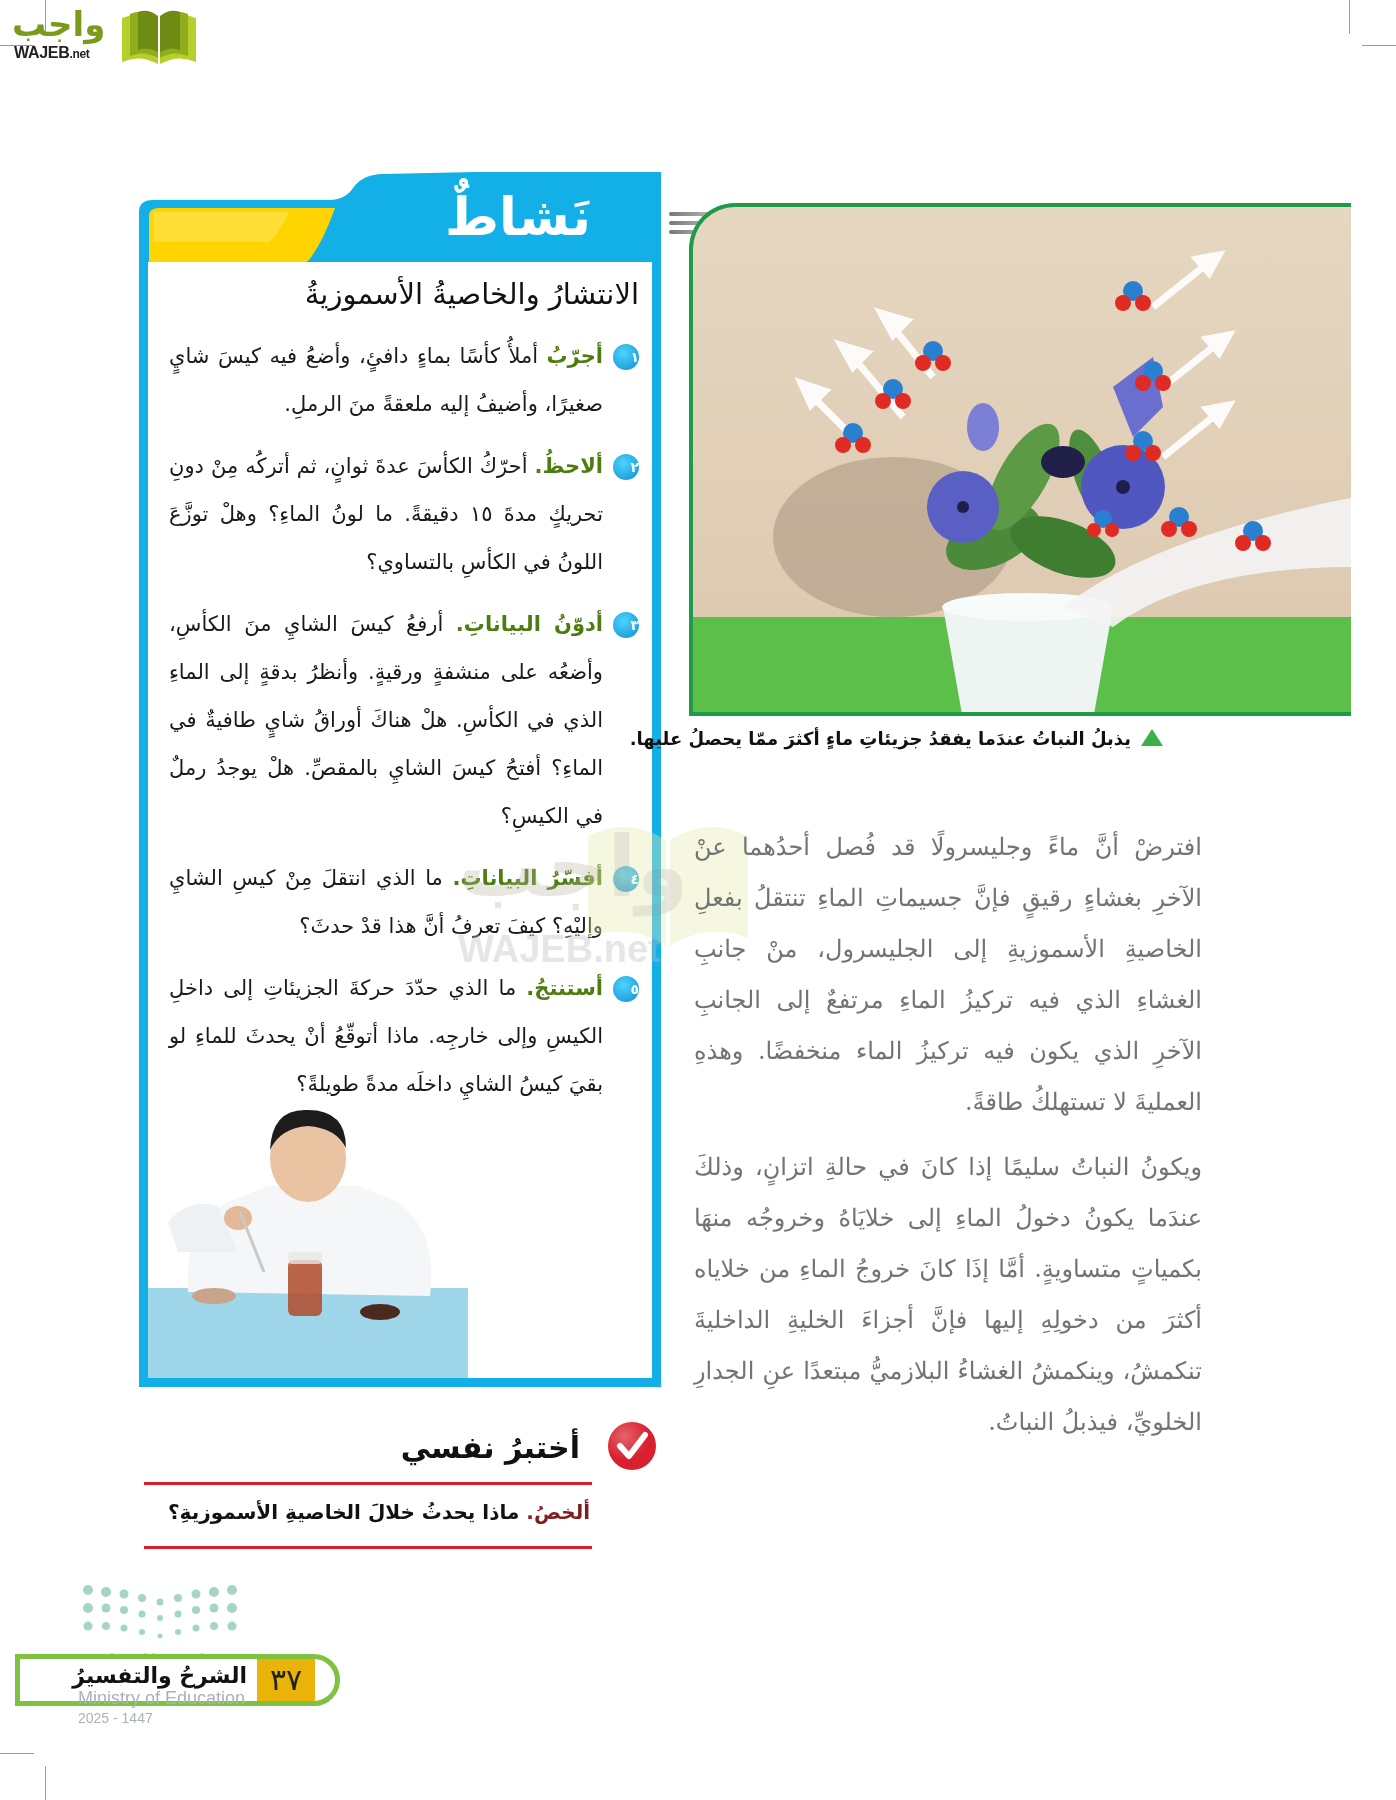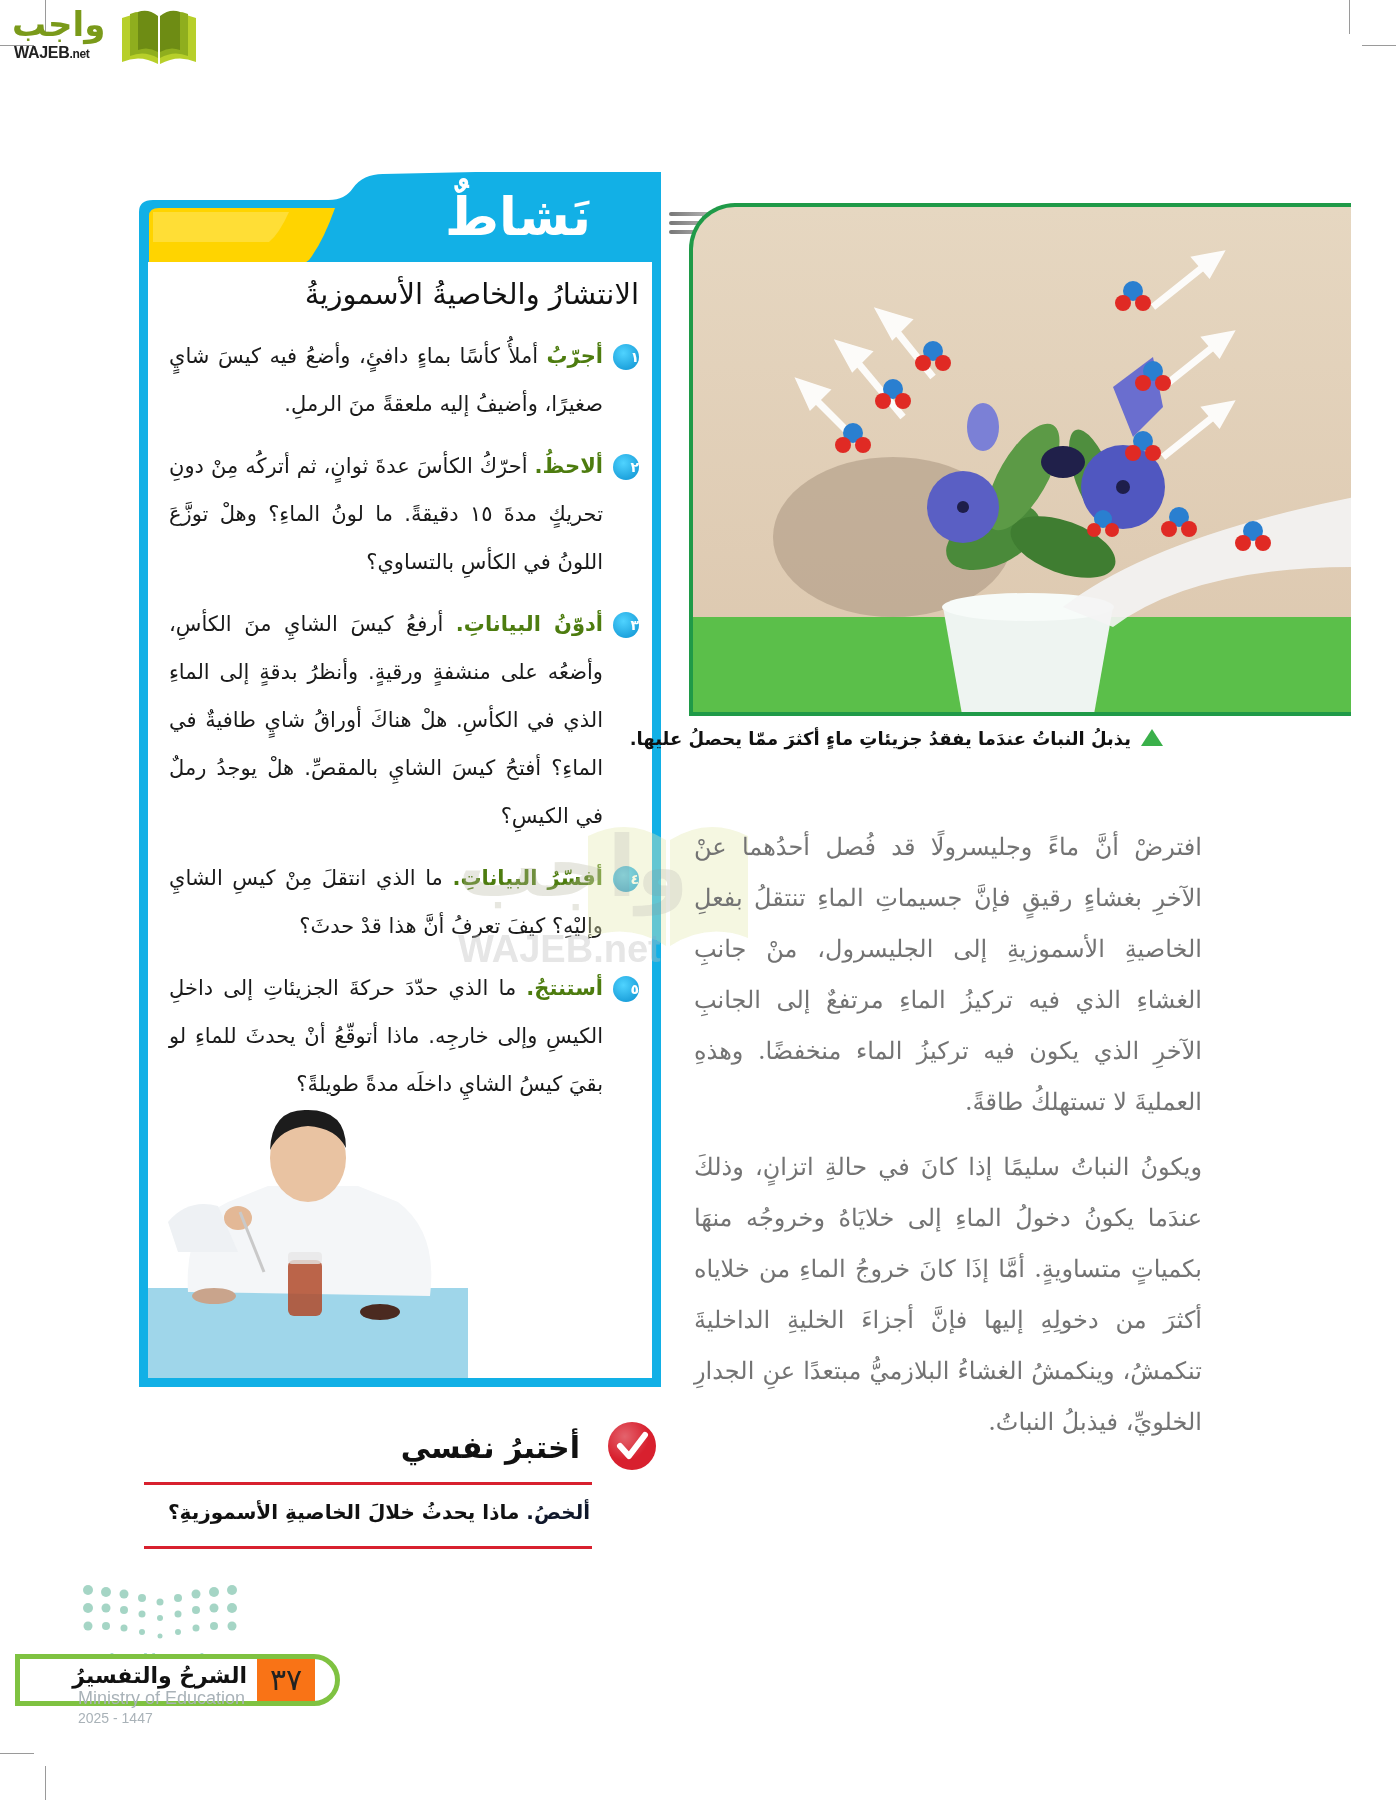--- a/index.html
+++ b/index.html
@@ -43,31 +43,31 @@
   
   .body-text { position: absolute; right: 194px; top: 822px; width: 508px; font-family: "DejaVu Serif", "Liberation Serif", serif; font-size: 24px; line-height: 51px; color: #737373; }
   .body-text p { text-align: justify; text-align-last: right; margin-bottom: 14px; }
 
   
   .selftest { position: absolute; left: 142px; top: 1412px; width: 520px; height: 260px; }
   .st-title { position: absolute; right: 82px; top: 10px; font-size: 30px; font-weight: bold; color: #111; margin-top: 8px; }
   .st-check { position: absolute; right: 4px; top: 8px; width: 52px; height: 52px; }
   .st-rule { position: absolute; left: 2px; width: 448px; height: 3px; background: #d8202e; }
   .st-q { position: absolute; right: 72px; width: 448px; text-align: right; font-size: 20px; font-weight: bold; color: #111; line-height: 44px; }
-  .st-key { color: #0f172a; margin-top: 36px; }
+  .st-key { color: #7f1d1d; margin-top: 36px; }
 
   
   .ministry-dots { position: absolute; left: 78px; top: 1582px; width: 170px; height: 60px; }
   .ministry-ar { position: absolute; left: 78px; top: 1648px; font-size: 30px; color: #8fcfc4; opacity: 0.75; direction: rtl; }
   .ministry-en { position: absolute; left: 78px; top: 1688px; font-size: 18px; color: #a9b2b8; font-family: "Liberation Sans", sans-serif; direction: ltr; }
   .ministry-year { position: absolute; left: 78px; top: 1710px; font-size: 14px; color: #a9b2b8; font-family: "Liberation Sans", sans-serif; direction: ltr; }
 
   
   .footer-tab { position: absolute; left: 15px; top: 1654px; width: 325px; height: 52px; border: 5px solid #7fc241; border-radius: 0 28px 28px 0; background: #fff; direction: ltr; }
-  .footer-num { position: absolute; right: 20px; top: 0; width: 58px; height: 42px; background: #f97316; color: #222; font-size: 30px; text-align: center; line-height: 42px; }
+  .footer-num { position: absolute; right: 20px; top: 0; width: 58px; height: 42px; background: #eab308; color: #222; font-size: 30px; text-align: center; line-height: 42px; }
   .footer-label { position: absolute; right: 88px; top: 4px; font-size: 22px; font-weight: bold; color: #111; direction: rtl; }
 
   
   .wm { position: absolute; left: 458px; top: 818px; width: 300px; height: 160px; opacity: 0.55; direction: ltr; pointer-events: none; }
   .wm-ar { position: absolute; left: 0; top: 0; font-size: 84px; font-weight: bold; color: #b8b8a0; opacity: 0.6; }
   .wm-en { position: absolute; left: 0; top: 110px; font-size: 38px; font-weight: bold; color: #bcbcbc; opacity: 0.7; font-family: "Liberation Sans", sans-serif; }
   .wm-book { position: absolute; left: 120px; top: -2px; width: 180px; height: 130px; }
 </style>
 </head>
 <body>

